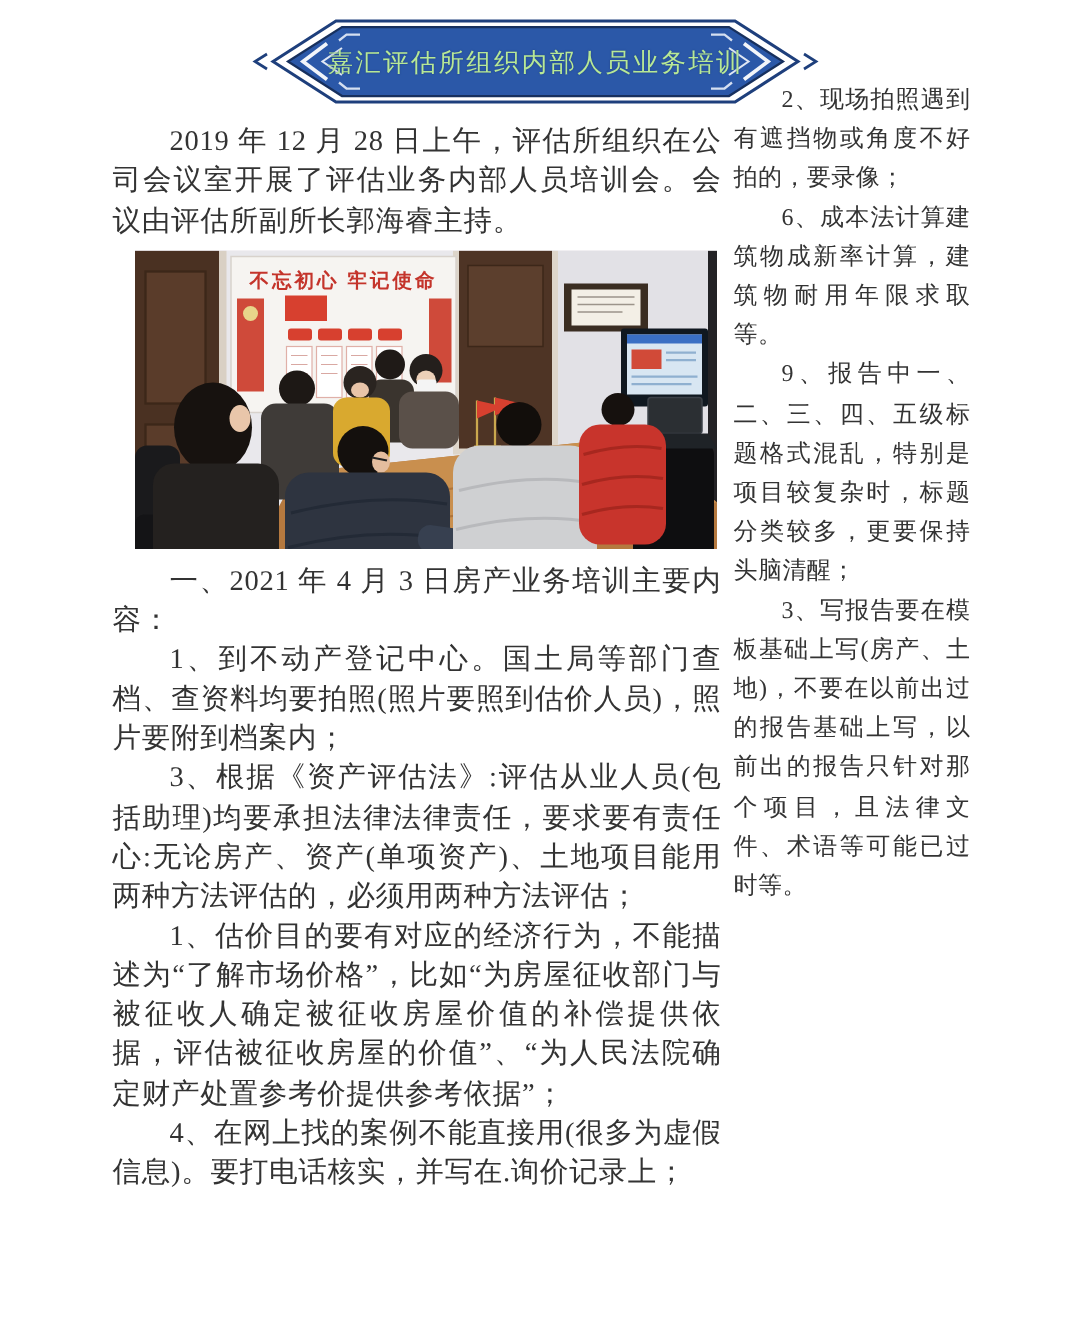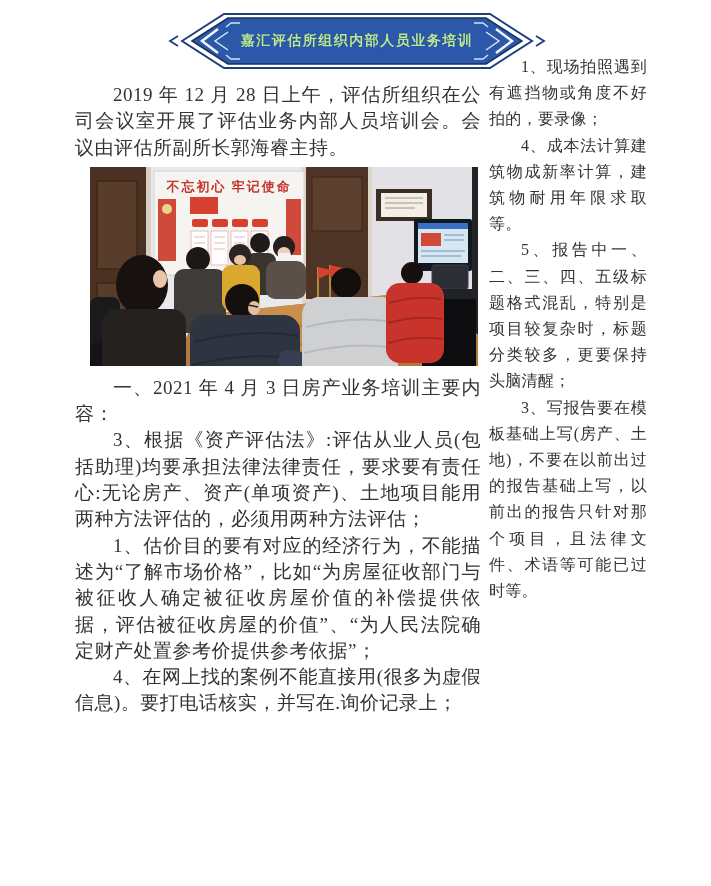--- a/index.html
+++ b/index.html
@@ -6,21 +6,21 @@
   .page{
     position:relative;width:711px;height:886px;background:#ffffff;overflow:hidden;
     font-family:"Liberation Serif","DejaVu Serif",serif;color:#333333;
   }
   
   .banner{position:absolute;left:168px;top:6px;width:378px;height:70px;z-index:5;}
   .banner svg{position:absolute;left:0;top:0;}
   .banner-text{
     position:absolute;left:0;top:0;width:378px;height:70px;
     display:flex;align-items:center;justify-content:center;
-    font-size:14px;font-weight:bold;color:#b7e897;letter-spacing:1.5px;
+    font-size:17px;font-weight:normal;color:#b7e897;letter-spacing:1.5px;
     text-shadow:0 0 1px rgba(20,40,80,.6);
   }
   
   .col-left{
     position:absolute;left:75px;top:82px;width:406px;
     font-size:19px;line-height:26.3px;letter-spacing:.5px;
     text-align:justify;text-justify:inter-character;
   }
   .col-right{
     position:absolute;left:489px;top:54px;width:158px;
@@ -175,26 +175,27 @@
 
         <g>
           <circle cx="322" cy="106" r="11" fill="#16110e"></circle>
           <rect x="296" y="116" width="58" height="80" rx="14" fill="#c8342c"></rect>
           <path d="M299 136q28 -8 52 -4M298 156q28 -8 54 -4M298 176q28 -8 54 -4" stroke="#a7271f" stroke-width="2" fill="none"></path>
         </g>
       </svg>
     </div>
 
     <p>一、2021 年 4 月 3 日房产业务培训主要内容：</p>
+    <p>1、到不动产登记中心。国土局等部门查档、查资料均要拍照(照片要照到估价人员)，照片要附到档案内；</p>
     <p>3、根据《资产评估法》:评估从业人员(包括助理)均要承担法律法律责任，要求要有责任心:无论房产、资产(单项资产)、土地项目能用两种方法评估的，必须用两种方法评估；</p>
     <p>1、估价目的要有对应的经济行为，不能描述为“了解市场价格”，比如“为房屋征收部门与被征收人确定被征收房屋价值的补偿提供依据，评估被征收房屋的价值”、“为人民法院确定财产处置参考价提供参考依据”；</p>
     <p>4、在网上找的案例不能直接用(很多为虚假信息)。要打电话核实，并写在.询价记录上；</p>
   </div>
 
   <div class="col-right">
-    <p>1、现场拍照遇到有遮挡物或角度不好拍的，要录像；</p>
-    <p>4、成本法计算建筑物成新率计算，建筑物耐用年限求取等。</p>
-    <p>5、报告中一、二、三、四、五级标题格式混乱，特别是项目较复杂时，标题分类较多，更要保持头脑清醒；</p>
+    <p>2、现场拍照遇到有遮挡物或角度不好拍的，要录像；</p>
+    <p>6、成本法计算建筑物成新率计算，建筑物耐用年限求取等。</p>
+    <p>9、报告中一、二、三、四、五级标题格式混乱，特别是项目较复杂时，标题分类较多，更要保持头脑清醒；</p>
     <p>3、写报告要在模板基础上写(房产、土地)，不要在以前出过的报告基础上写，以前出的报告只针对那个项目，且法律文件、术语等可能已过时等。</p>
 
   </div>
 
 </div>
 
 </body></html>

